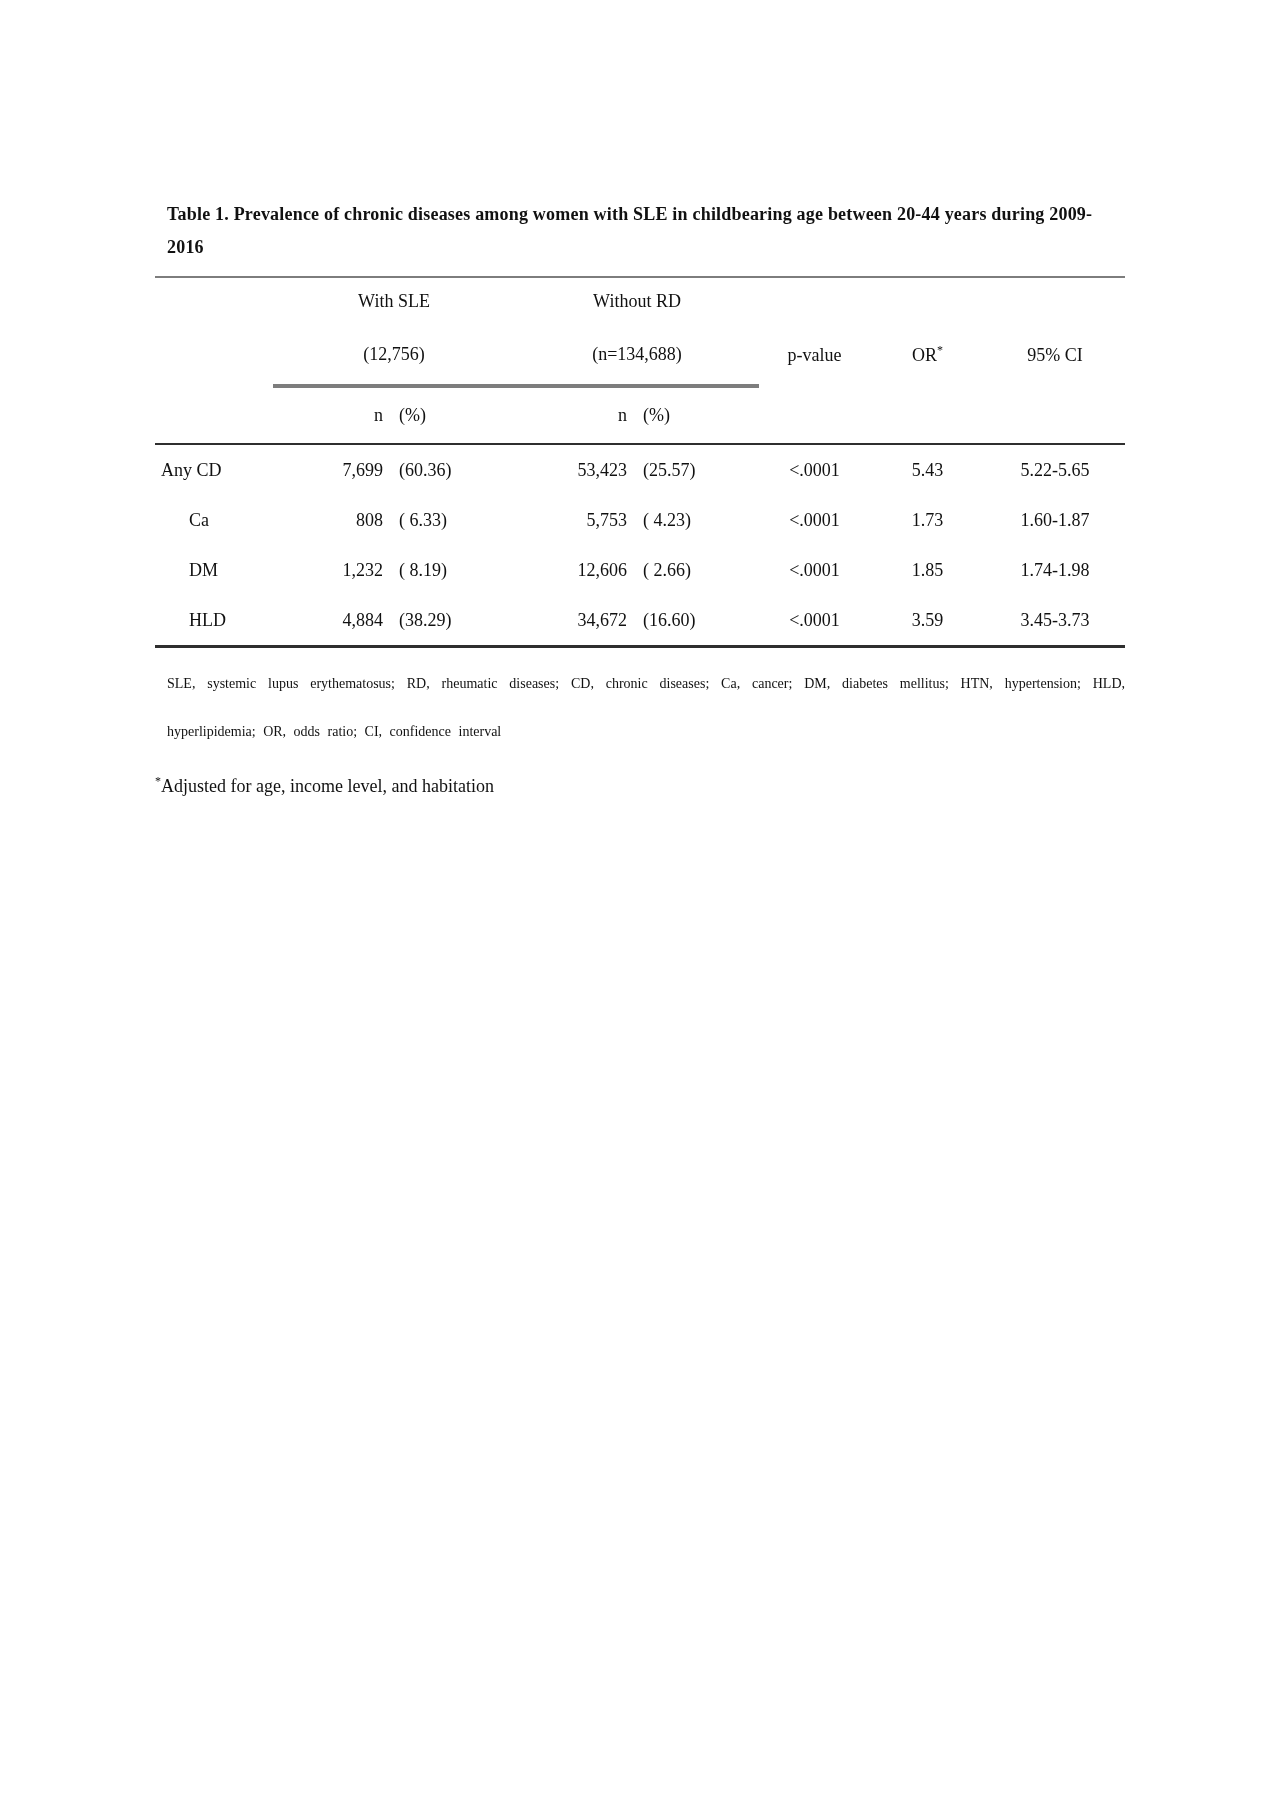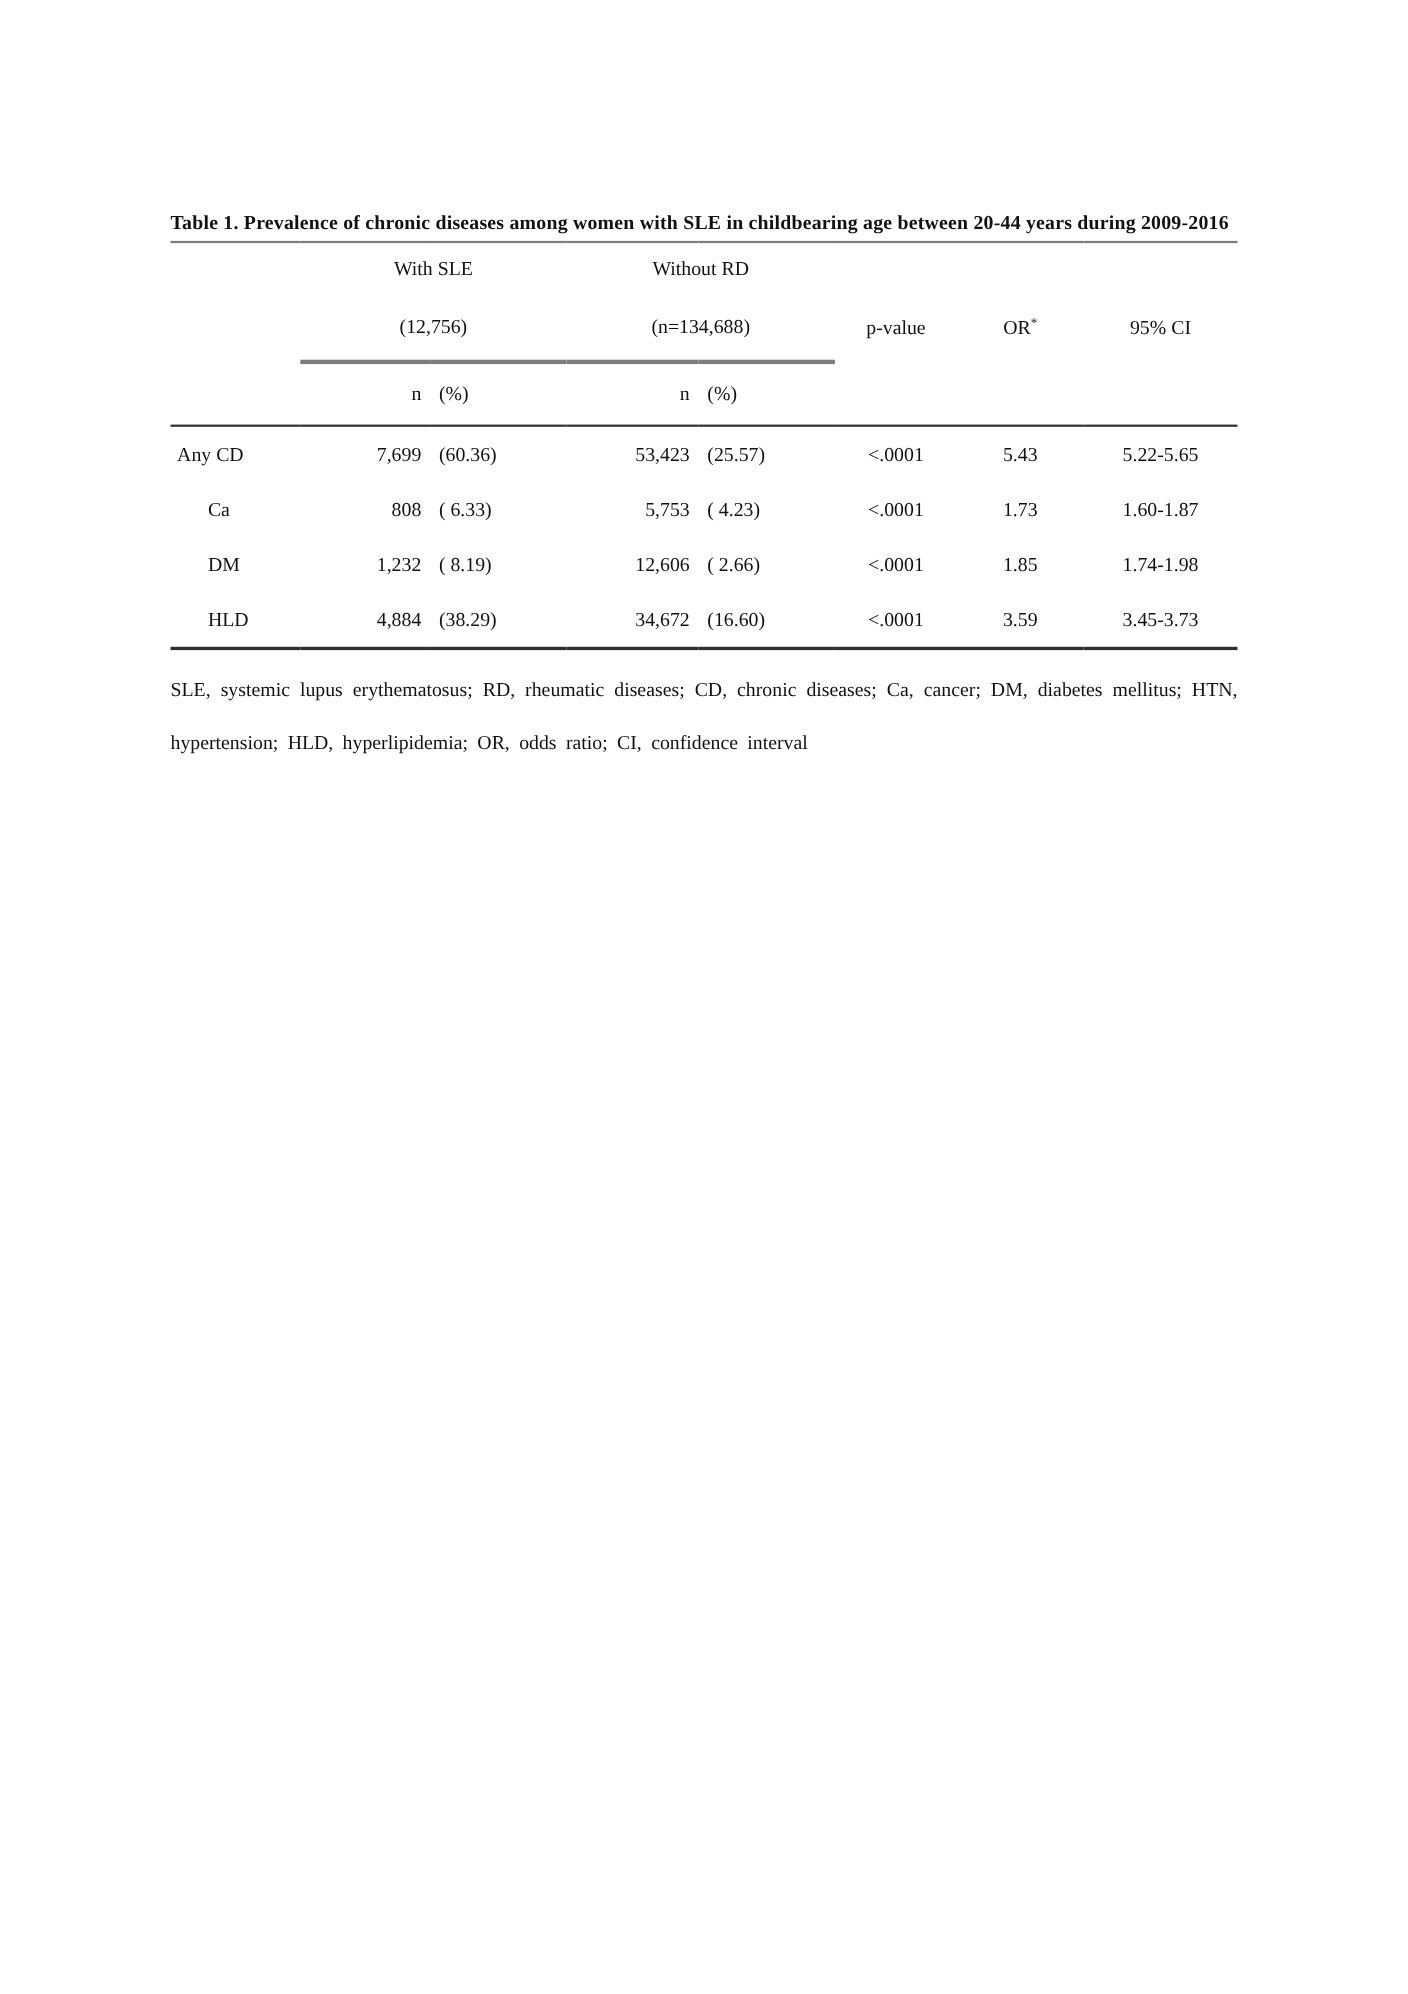--- a/index.html
+++ b/index.html
@@ -17,21 +17,21 @@
   .content {
     position: absolute;
     left: 155px;
     top: 186px;
     width: 970px;
   }
   .doc-title {
     font-size: 18px;
     font-weight: bold;
     line-height: 33px;
-    margin: 0;
+    margin: 12px;
     letter-spacing: 0.2px;
   }
   table.prev-table {
     border-collapse: collapse;
     table-layout: fixed;
     width: 970px;
     font-size: 18px;
     color: #111111;
   }
   tr.group-row td {
@@ -61,22 +61,22 @@
   }
   tbody.data-body tr:last-child td {
     border-bottom: 3px solid #2f2f2f;
   }
   .c-label { text-align: left; padding-left: 6px; }
   .c-label.indent { padding-left: 34px; }
   .c-n   { text-align: right; padding-right: 8px; }
   .c-pct { text-align: left; padding-left: 8px; white-space: pre; }
   .c-p, .c-or, .c-ci { text-align: center; }
   .footnote {
-    margin: 12px 0 0 0;
-    font-size: 18px;
+    margin: 12px 0 0 12px;
+    font-size: 14px;
     line-height: 48px;
     text-align: justify;
     word-spacing: 4px;
   }
   .adjust-note {
     margin: 18px 0 0 0;
     font-size: 18px;
     line-height: 24px;
   }
   sup.marker {
@@ -173,14 +173,15 @@
     <td class="c-pct">(16.60)</td>
     <td class="c-p">&lt;.0001</td>
     <td class="c-or">3.59</td>
     <td class="c-ci">3.45-3.73</td>
   </tr>
 </tbody>
   </table>
 
   <p class="footnote">SLE, systemic lupus erythematosus; RD, rheumatic diseases; CD, chronic diseases; Ca, cancer; DM, diabetes mellitus; HTN, hypertension; HLD, hyperlipidemia; OR, odds ratio; CI, confidence interval</p>
 
+  <p class="adjust-note"><sup class="marker">*</sup><span>Adjusted for age, income level, and habitation</span></p>
 
 </div>
 
 </body></html>

